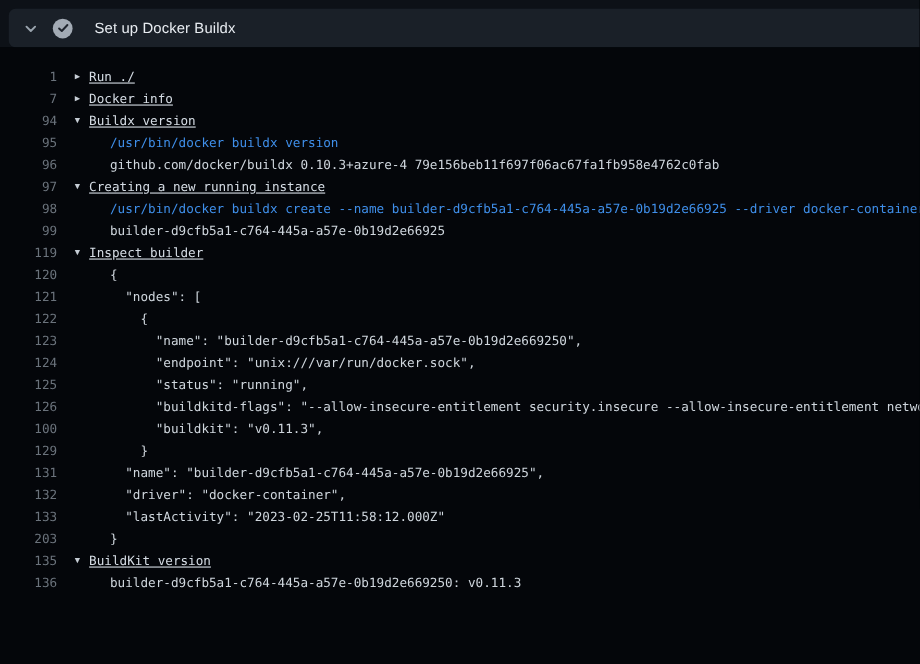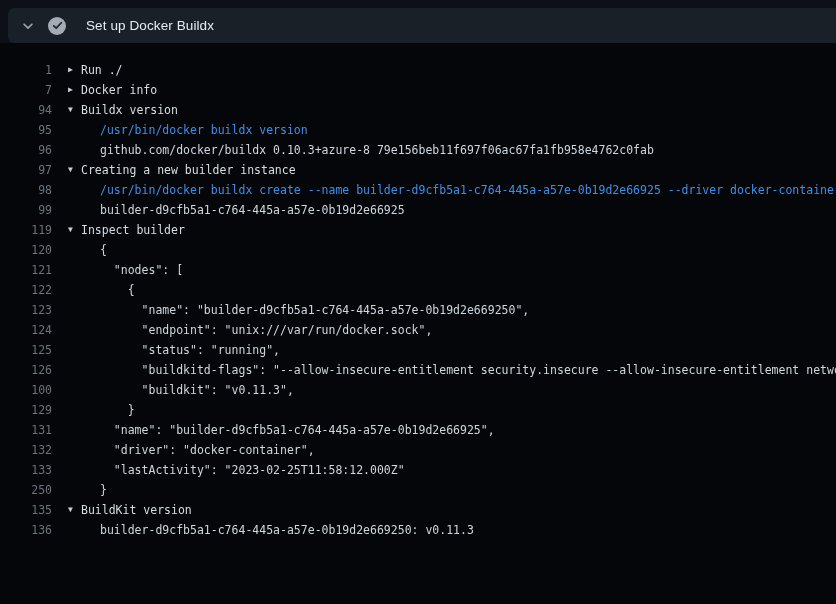--- a/index.html
+++ b/index.html
@@ -66,21 +66,21 @@
   .content.cmd   { padding-left:32px; color:#3f8fea; }
   .arrow {
     display:inline-block;
     width:13px;
     font-size:8px;
     color:#c6cdd5;
     vertical-align:middle;
     position:relative; top:-1px;
     cursor:pointer;
   }
-  .group-label { color:#d6dde5; cursor:pointer; }
+  .group-label { color:#d6dde5; cursor:pointer;text-decoration:underline; }
 </style>
 </head>
 <body>
 
 <div class="header-wrap">
   <div class="step-bar">
     <span class="chev-btn">
       <svg width="14" height="14" viewBox="0 0 16 16">
         <path d="M3.5 6l4.5 4.5L12.5 6" fill="none" stroke="#9aa4ae" stroke-width="2" stroke-linecap="round" stroke-linejoin="round"></path>
       </svg>
@@ -92,33 +92,33 @@
     </span>
     <span class="step-title">Set up Docker Buildx</span>
   </div>
 </div>
 
 <div class="log-area" id="log-area">
     <div class="row"><span class="num">1</span><span class="content"><span class="arrow">▶</span><span class="group-label">Run ./</span></span></div>
     <div class="row"><span class="num">7</span><span class="content"><span class="arrow">▶</span><span class="group-label">Docker info</span></span></div>
     <div class="row"><span class="num">94</span><span class="content"><span class="arrow">▼</span><span class="group-label">Buildx version</span></span></div>
     <div class="row"><span class="num">95</span><span class="content cmd">/usr/bin/docker buildx version</span></div>
-    <div class="row"><span class="num">96</span><span class="content plain">github.com/docker/buildx 0.10.3+azure-8 79e156beb11f697f06ac67fa1fb958e4762c0fab</span></div>
-    <div class="row"><span class="num">97</span><span class="content"><span class="arrow">▼</span><span class="group-label">Creating a new builder instance</span></span></div>
+    <div class="row"><span class="num">96</span><span class="content plain">github.com/docker/buildx 0.10.3+azure-4 79e156beb11f697f06ac67fa1fb958e4762c0fab</span></div>
+    <div class="row"><span class="num">97</span><span class="content"><span class="arrow">▼</span><span class="group-label">Creating a new running instance</span></span></div>
     <div class="row"><span class="num">98</span><span class="content cmd">/usr/bin/docker buildx create --name builder-d9cfb5a1-c764-445a-a57e-0b19d2e66925 --driver docker-container</span></div>
     <div class="row"><span class="num">99</span><span class="content plain">builder-d9cfb5a1-c764-445a-a57e-0b19d2e66925</span></div>
     <div class="row"><span class="num">119</span><span class="content"><span class="arrow">▼</span><span class="group-label">Inspect builder</span></span></div>
     <div class="row"><span class="num">120</span><span class="content plain">{</span></div>
     <div class="row"><span class="num">121</span><span class="content plain">  "nodes": [</span></div>
     <div class="row"><span class="num">122</span><span class="content plain">    {</span></div>
     <div class="row"><span class="num">123</span><span class="content plain">      "name": "builder-d9cfb5a1-c764-445a-a57e-0b19d2e669250",</span></div>
     <div class="row"><span class="num">124</span><span class="content plain">      "endpoint": "unix:///var/run/docker.sock",</span></div>
     <div class="row"><span class="num">125</span><span class="content plain">      "status": "running",</span></div>
     <div class="row"><span class="num">126</span><span class="content plain">      "buildkitd-flags": "--allow-insecure-entitlement security.insecure --allow-insecure-entitlement networ</span></div>
     <div class="row"><span class="num">100</span><span class="content plain">      "buildkit": "v0.11.3",</span></div>
     <div class="row"><span class="num">129</span><span class="content plain">    }</span></div>
     <div class="row"><span class="num">131</span><span class="content plain">  "name": "builder-d9cfb5a1-c764-445a-a57e-0b19d2e66925",</span></div>
     <div class="row"><span class="num">132</span><span class="content plain">  "driver": "docker-container",</span></div>
     <div class="row"><span class="num">133</span><span class="content plain">  "lastActivity": "2023-02-25T11:58:12.000Z"</span></div>
-    <div class="row"><span class="num">250</span><span class="content plain">}</span></div>
+    <div class="row"><span class="num">203</span><span class="content plain">}</span></div>
     <div class="row"><span class="num">135</span><span class="content"><span class="arrow">▼</span><span class="group-label">BuildKit version</span></span></div>
     <div class="row"><span class="num">136</span><span class="content plain">builder-d9cfb5a1-c764-445a-a57e-0b19d2e669250: v0.11.3</span></div>
   </div>
 
 </body></html>

